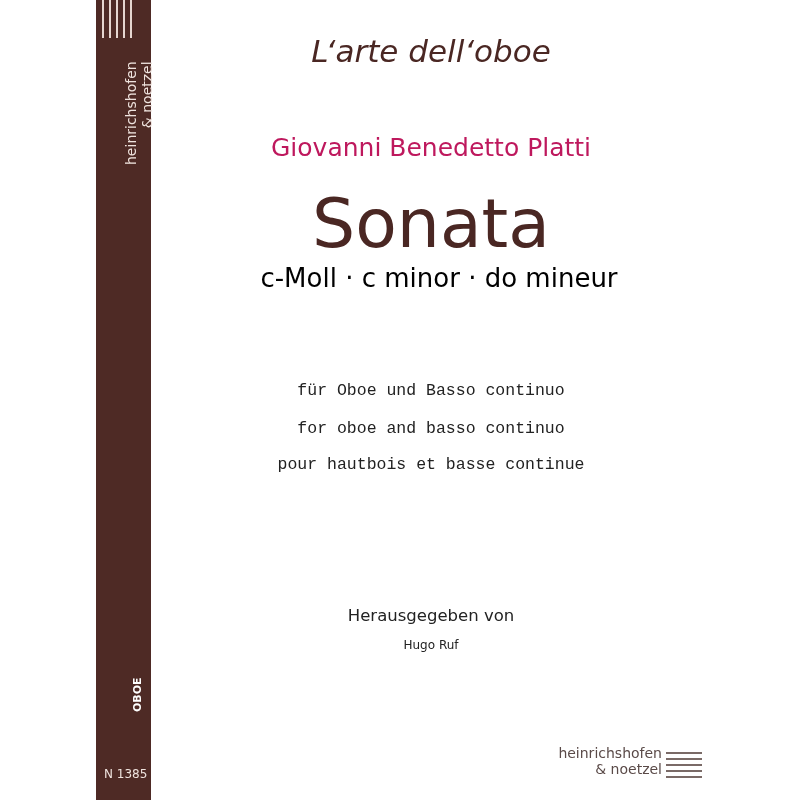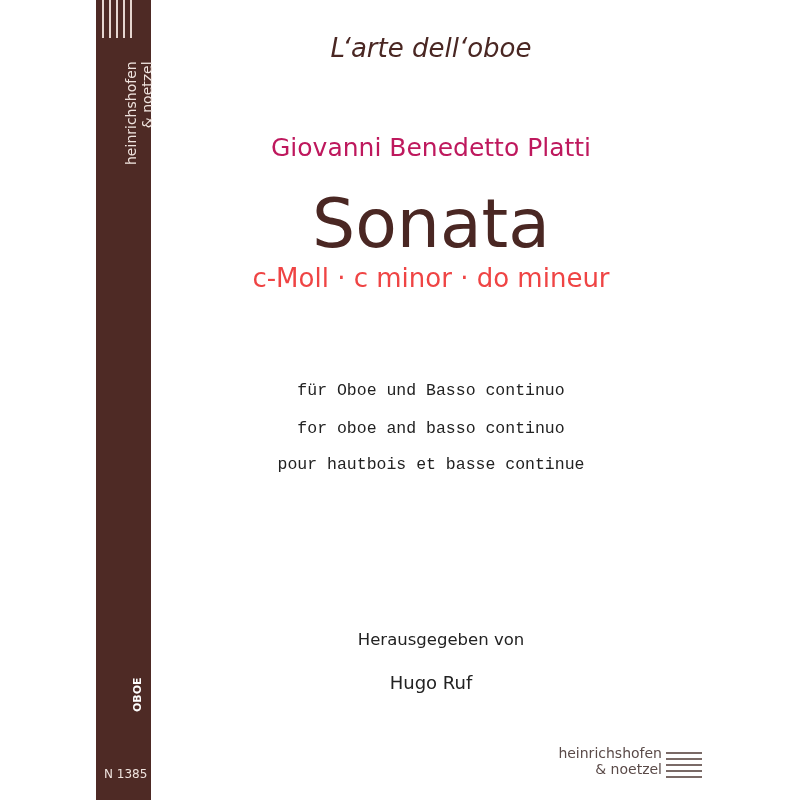--- a/index.html
+++ b/index.html
@@ -8,28 +8,28 @@
   .spine { position:absolute; left:96px; top:0; width:55px; height:800px; background:#4e2a25; }
   .spine-lines { position:absolute; left:6px; top:0; width:36px; height:38px; }
   .spine-lines div { position:absolute; top:0; width:1.5px; height:38px; background:#e6d6d0; }
   .spine-brand { position:absolute; left:27px; top:165px; transform-origin:0 0; transform:rotate(-90deg);
                  color:#efe3de; font-size:14px; line-height:16px; white-space:nowrap; text-align:right; }
   .spine-brand div { text-align:right; }
   .spine-instr { position:absolute; left:35px; top:712px; transform-origin:0 0; transform:rotate(-90deg);
                  color:#ffffff; font-size:11px; font-weight:bold; white-space:nowrap; }
   .spine-num { position:absolute; left:8px; top:767px; color:#efe3de; font-size:12px; white-space:nowrap; }
   .c { position:absolute; left:151px; width:560px; text-align:center; white-space:nowrap; }
-  .series { top:33px; font-size:26px; font-style:italic; color:#4a2723; }
+  .series { top:33px; font-size:31px; font-style:italic; color:#4a2723; }
   .composer { top:133px; font-size:25px; color:#be185d; }
   .title { top:184px; font-size:68px; font-weight:normal; color:#4a2723; letter-spacing:0px; }
-  .key { top:263px; font-size:26px; color:#ef4444; }
+  .key { top:263px; font-size:26px; color:#000000;margin-left:8px; }
   .instr { font-size:16.5px; color:#222;font-family:Liberation Mono, monospace; }
   .i1 { top:381px; } .i2 { top:419px; } .i3 { top:455px;text-align:center; }
-  .edited-by { top:630px; font-size:16.5px; color:#222;padding-left:10px; }
-  .editor { top:672px; font-size:18px; color:#222;text-align:center; }
+  .edited-by { top:606px; font-size:16.5px; color:#222; }
+  .editor { top:638px; font-size:12px; color:#222;text-align:center; }
   .pub { position:absolute; left:572px; top:745px; width:140px; height:34px; }
   .pub-text { position:absolute; right:50px; top:0; text-align:right; color:#5a4a48; font-size:14px; line-height:16px; white-space:nowrap; }
   .pub-lines { position:absolute; left:94px; top:7px; width:36px; height:26px; }
   .pub-lines div { position:absolute; left:0; width:36px; height:1.6px; background:#7a6a67; }
 </style>
 </head>
 <body>
 
 <div class="spine">
   <div class="spine-lines">

